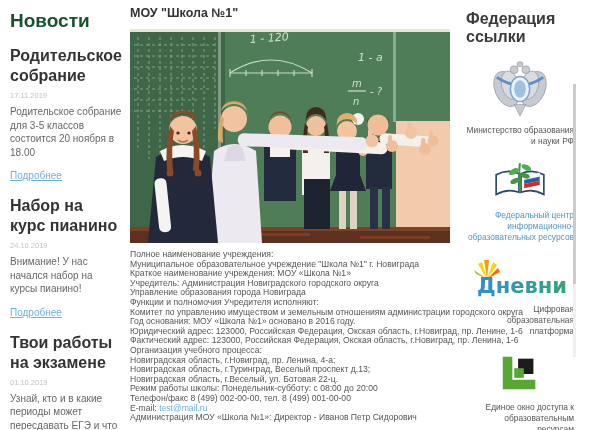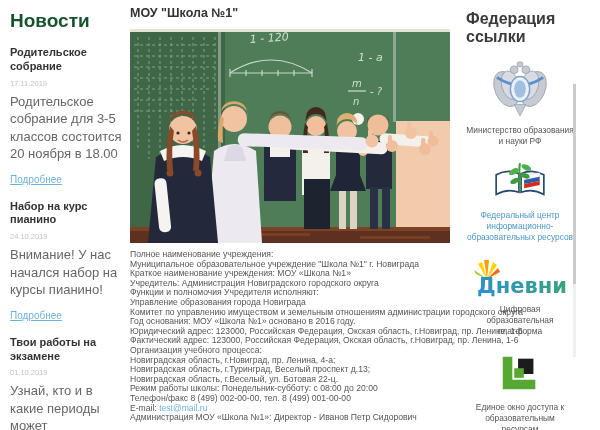--- a/index.html
+++ b/index.html
@@ -5,35 +5,35 @@
   html,body{margin:0;padding:0;}
   body{
     width:600px;height:430px;position:relative;overflow:hidden;
     background:#ffffff;color:#555;
     font-family:"Liberation Sans","DejaVu Sans",sans-serif;
   }
   
   .col-news{position:absolute;left:10px;top:4px;width:112px;}
   .col-heading{font-size:19px;font-weight:bold;color:#14532d;margin:6px 0 14px;}
   .news-item{margin-bottom:13px;}
-  .news-title{font-size:11px;font-weight:bold;color:#333;line-height:1.25;margin-bottom:5px;cursor:pointer;}
+  .news-title{font-size:16px;font-weight:bold;color:#333;line-height:1.25;margin-bottom:5px;cursor:pointer;}
   .news-date{font-size:7.5px;color:#c2c2c2;margin-bottom:5px;}
-  .news-text{font-size:13px;color:#666;line-height:1.35;margin-bottom:6px;}
+  .news-text{font-size:10px;color:#666;line-height:1.35;margin-bottom:6px;}
   .news-more{font-size:10px;color:#6db1de;text-decoration:underline;cursor:pointer;display:inline-block;}
   
   .col-main{position:absolute;left:130px;top:4px;width:322px;}
   .main-title{font-size:12.5px;font-weight:bold;color:#333;margin:2px 0 9px;}
   .photo{width:320px;height:214px;display:block;}
   .info{margin-top:7px;font-size:8.6px;line-height:9.6px;color:#555;}
   .info-line{white-space:nowrap;}
   .email-link{color:#6db1de;text-decoration:none;cursor:pointer;}
   
   .col-links{position:absolute;left:466px;top:4px;width:108px;}
   .links-heading{font-size:16px;font-weight:bold;color:#3a3a3a;margin:6px 0 12px;}
-  .link-item{text-align:center;margin-bottom:13px;cursor:pointer;}
+  .link-item{text-align:right;margin-bottom:13px;cursor:pointer;}
   .link-item svg{display:block;margin:0 auto 5px;}
   .link-caption{font-size:8.4px;color:#555;line-height:1.35;}
   .link-caption.as-link{color:#4a97c9;}
   .dnevnik-caption{margin-top:2px;}
   
   .scroll-track{position:absolute;left:573px;top:84px;width:3px;height:273px;background:#f0f0f0;}
   .scroll-thumb{position:absolute;left:0;top:0;width:3px;height:200px;background:#cbcbcb;}
 </style>
 </head>
 <body>
@@ -191,23 +191,23 @@
     <div>
 
         <div class="info-line">Полное наименование учреждения:</div>
 
         <div class="info-line">Муниципальное образовательное учреждение "Школа №1" г. Новиграда</div>
 
         <div class="info-line">Краткое наименование учреждения:   МОУ «Школа №1»</div>
 
         <div class="info-line">Учредитель: Администрация Новиградского городского округа</div>
 
+        <div class="info-line">Управление образования города Новиграда</div>
+
         <div class="info-line">Функции и полномочия Учредителя  исполняют:</div>
-
-        <div class="info-line">Управление образования города Новиграда</div>
 
         <div class="info-line">Комитет по управлению имуществом и земельным отношениям администрации городского округа</div>
 
         <div class="info-line">Год основания: МОУ «Школа №1» основано в 2016 году.</div>
 
         <div class="info-line">Юридический адрес: 123000, Российская Федерация, Окская область, г.Новиград, пр. Ленине, 1-6</div>
 
         <div class="info-line">Фактический адрес: 123000, Российская Федерация, Окская область, г.Новиград, пр. Ленина, 1-6</div>
 
         <div class="info-line">Организация учебного процесса:</div>

